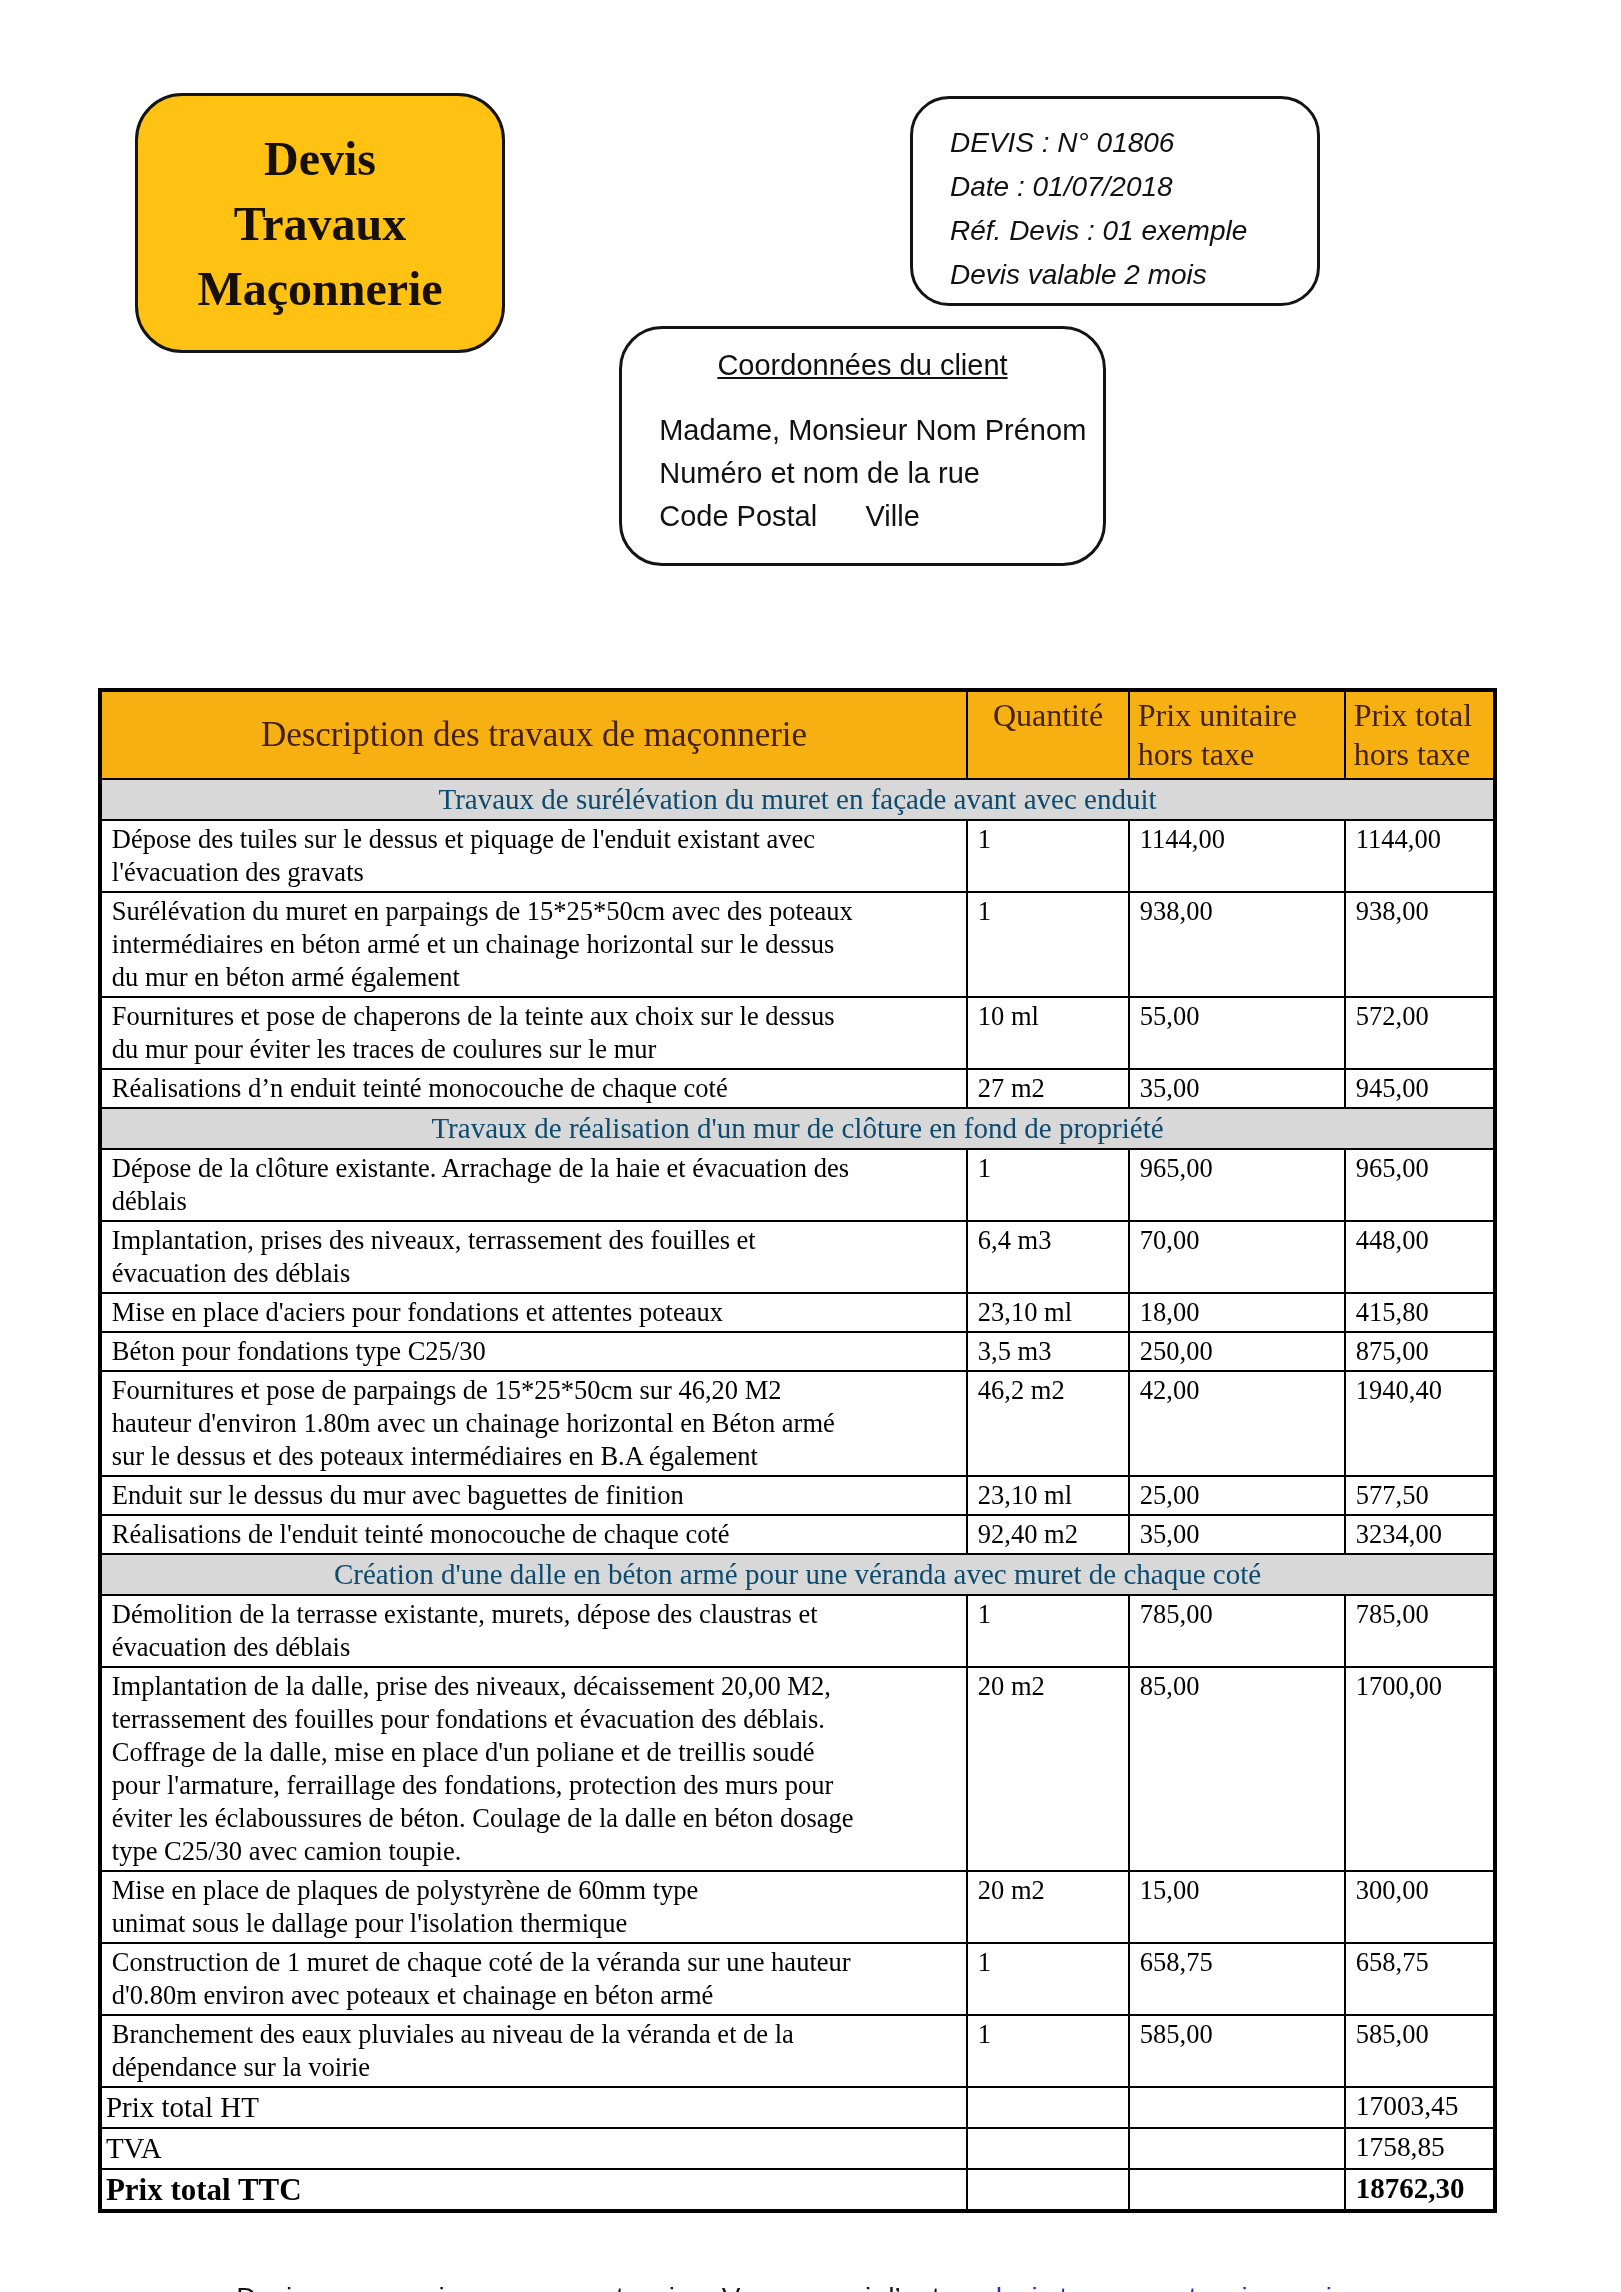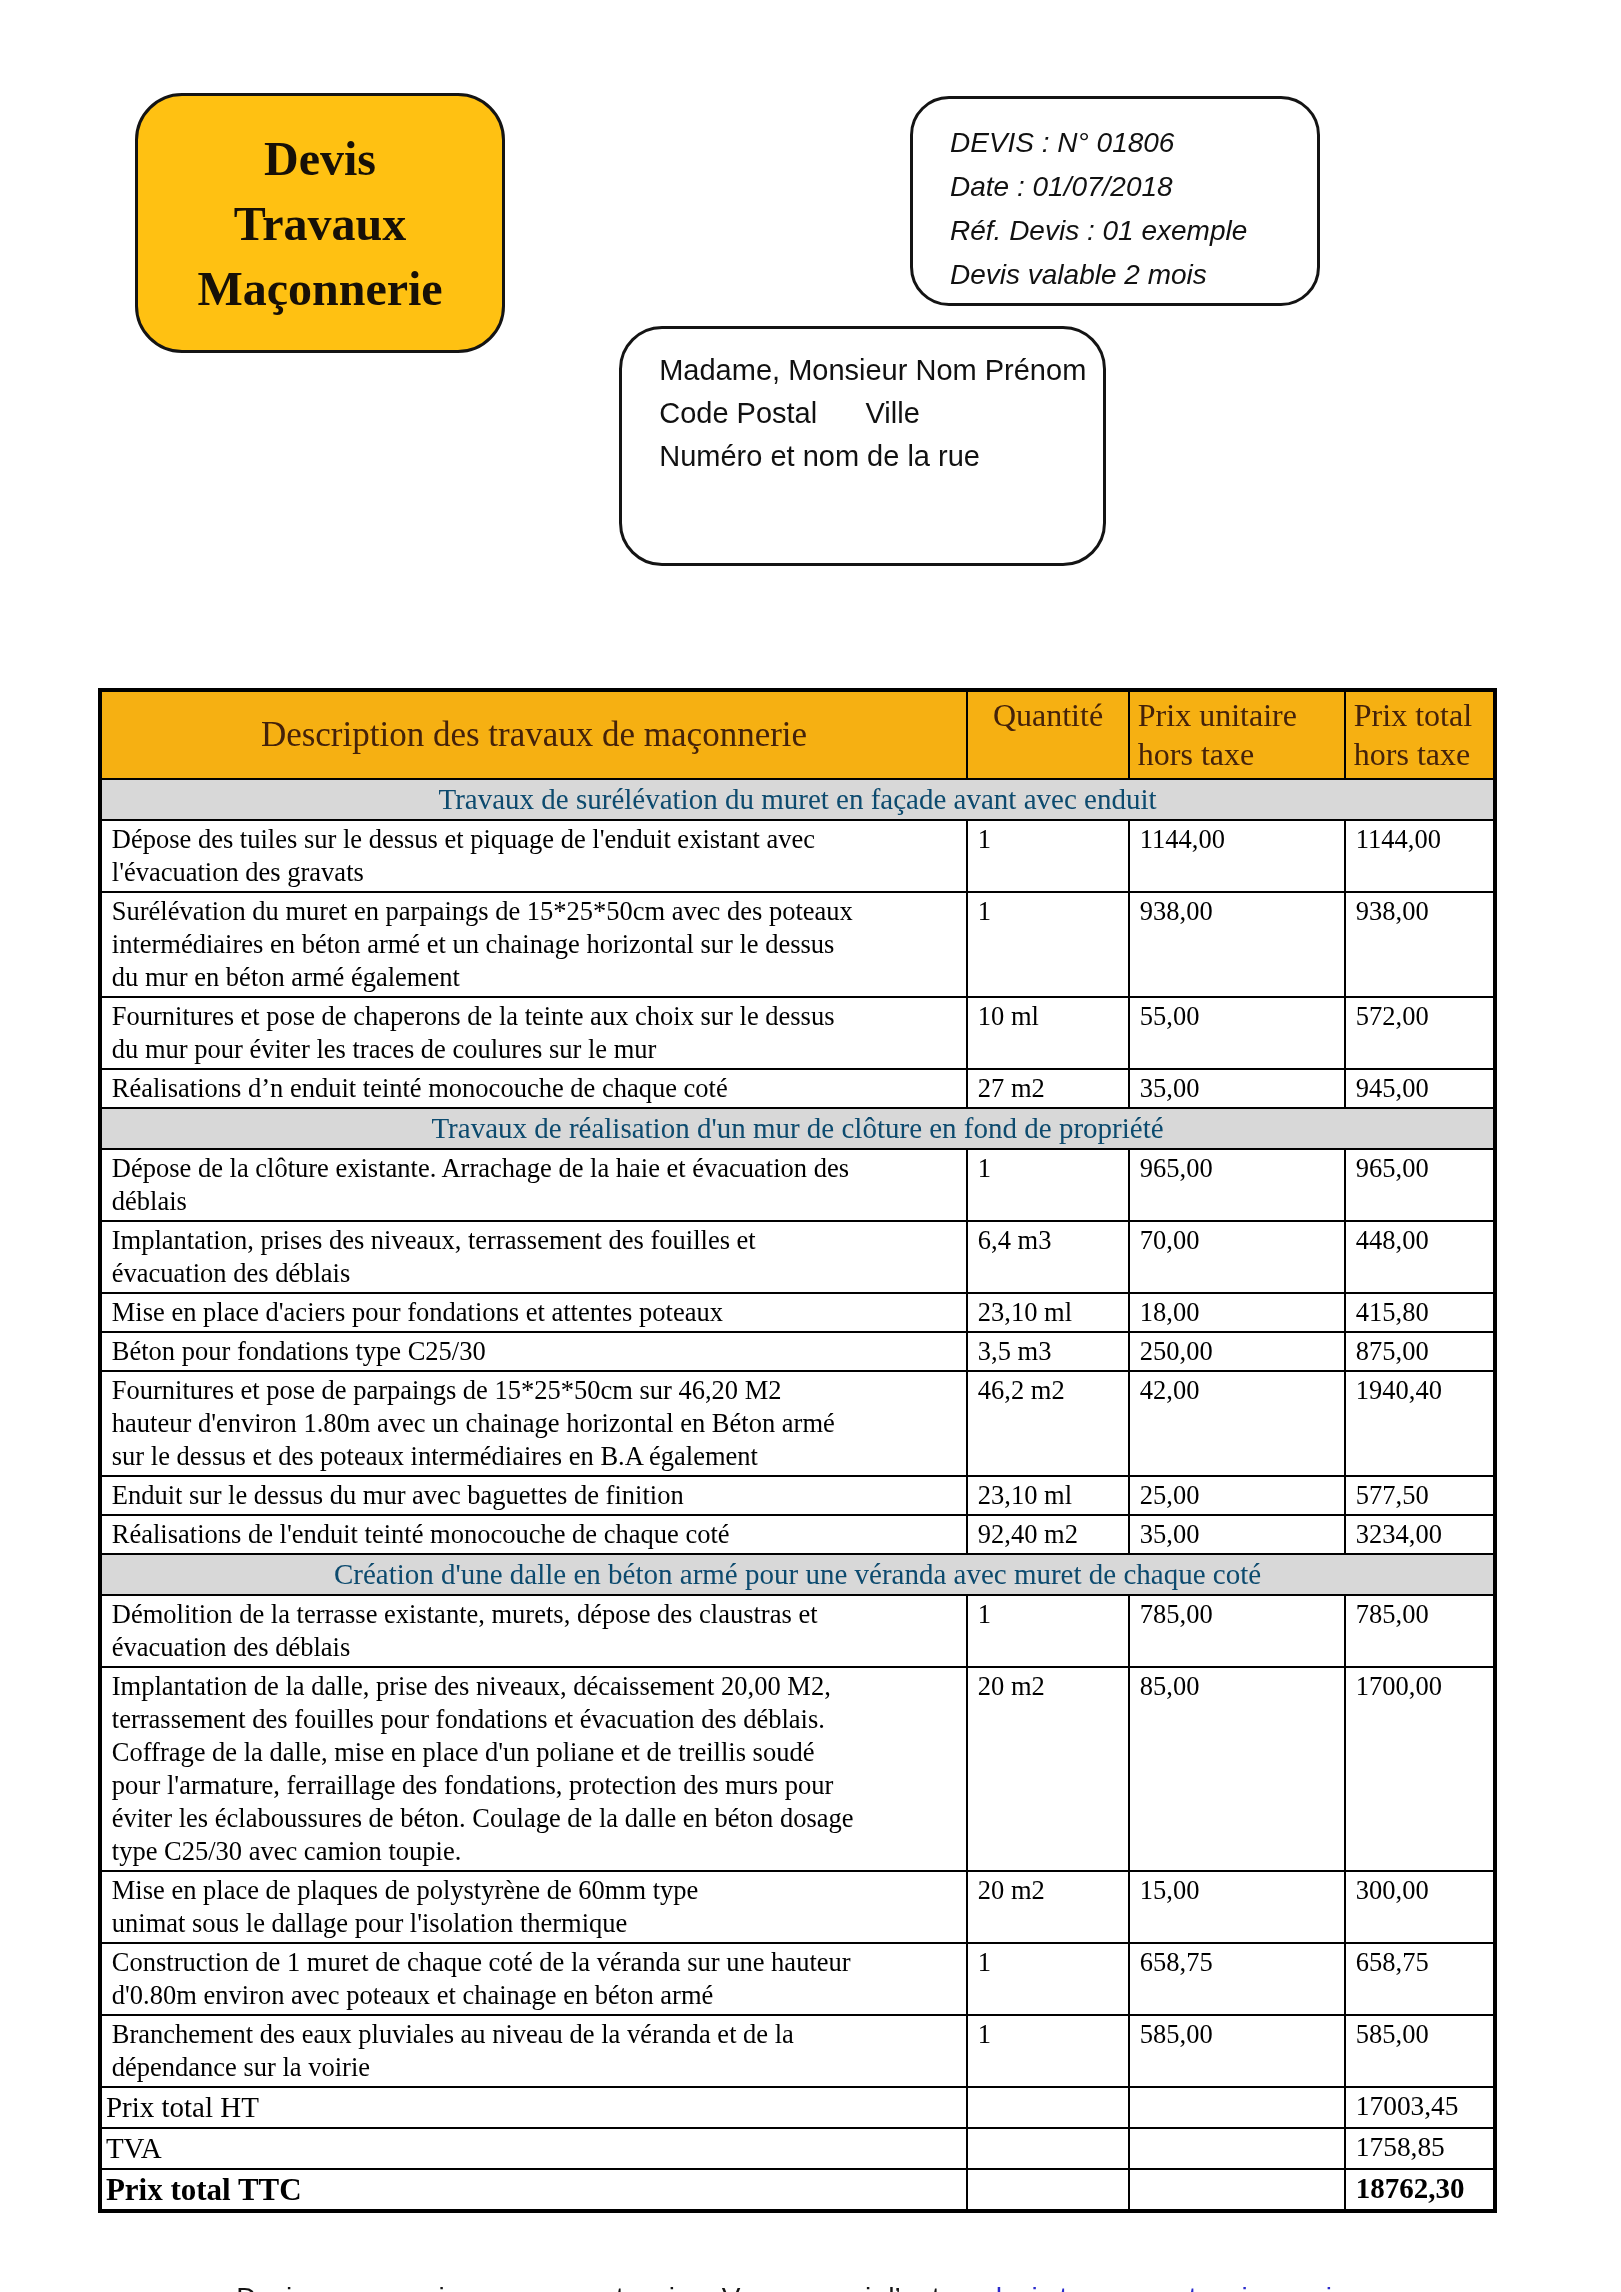--- a/index.html
+++ b/index.html
@@ -96,23 +96,24 @@
     </div>
 
     <div class="devis-box">
       <div>DEVIS : N° 01806</div>
       <div>Date : 01/07/2018</div>
       <div>Réf. Devis : 01 exemple</div>
       <div>Devis valable 2 mois</div>
     </div>
 
     <div class="client-box">
+      <div class="heading">Coordonnées du client</div>
       <div class="c-line">Madame, Monsieur Nom Prénom</div>
+      <div class="c-line">Numéro et nom de la rue</div>
       <div class="c-line">Code Postal&nbsp;&nbsp;&nbsp;&nbsp;&nbsp;&nbsp;Ville</div>
-      <div class="c-line">Numéro et nom de la rue</div>
     </div>
 
   </div>
 
   <table class="quote">
     <colgroup>
       <col style="width:867px">
         <col style="width:162px">
         <col style="width:216px">
         <col style="width:150px">

